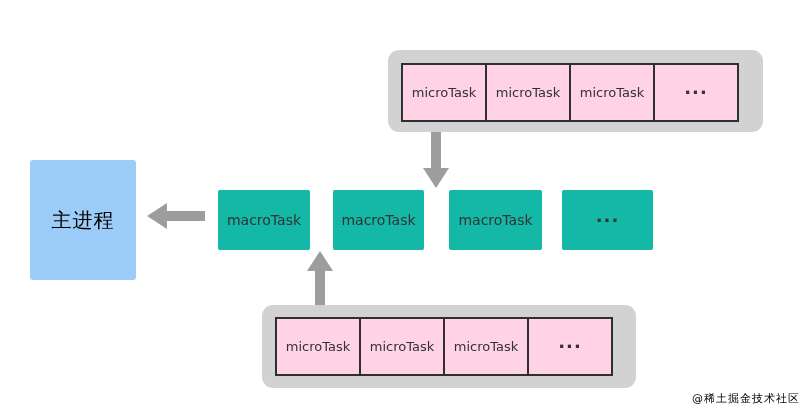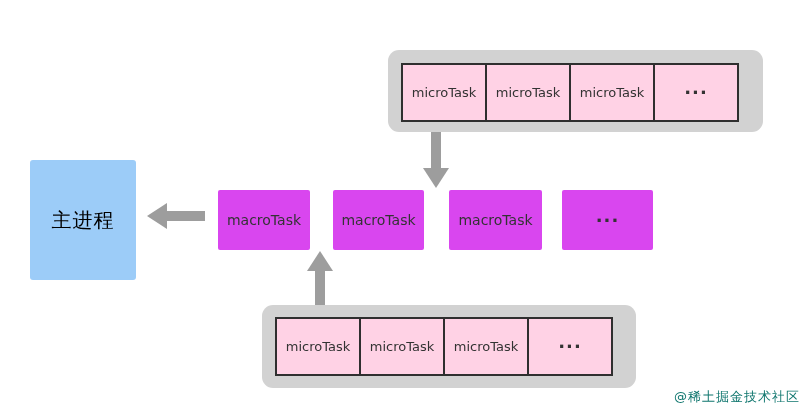--- a/index.html
+++ b/index.html
@@ -57,21 +57,21 @@
     align-items: center;
     justify-content: center;
     font-size: 20px;
     letter-spacing: 1px;
     color: #000000;
   }
   .macro-box {
     position: absolute;
     top: 190px;
     height: 60px;
-    background: #d946ef;
+    background: #14b8a6;
     border-radius: 2px;
     display: flex;
     align-items: center;
     justify-content: center;
     font-size: 14px;
     color: #333333;
   }
   .macro-box.m1 { left: 218px; width: 92px; }
   .macro-box.m2 { left: 333px; width: 91px; }
   .macro-box.m3 { left: 449px; width: 93px; }
@@ -112,22 +112,22 @@
     border-left: 13px solid transparent;
     border-right: 13px solid transparent;
     border-bottom: 20px solid #9D9D9D; }
   .arrow.up .shaft { left: 8px; top: 19px; width: 10px; height: 35px; }
 
   
   .watermark {
     position: absolute;
     right: 10px;
     bottom: 8px;
-    font-size: 13px;
-    color: #0f766e;
+    font-size: 11px;
+    color: #000000;
     letter-spacing: 1px;
   }
 </style>
 </head>
 <body>
 
 <div class="canvas">
 
   <div class="queue-container top">
     <div class="queue-row">

